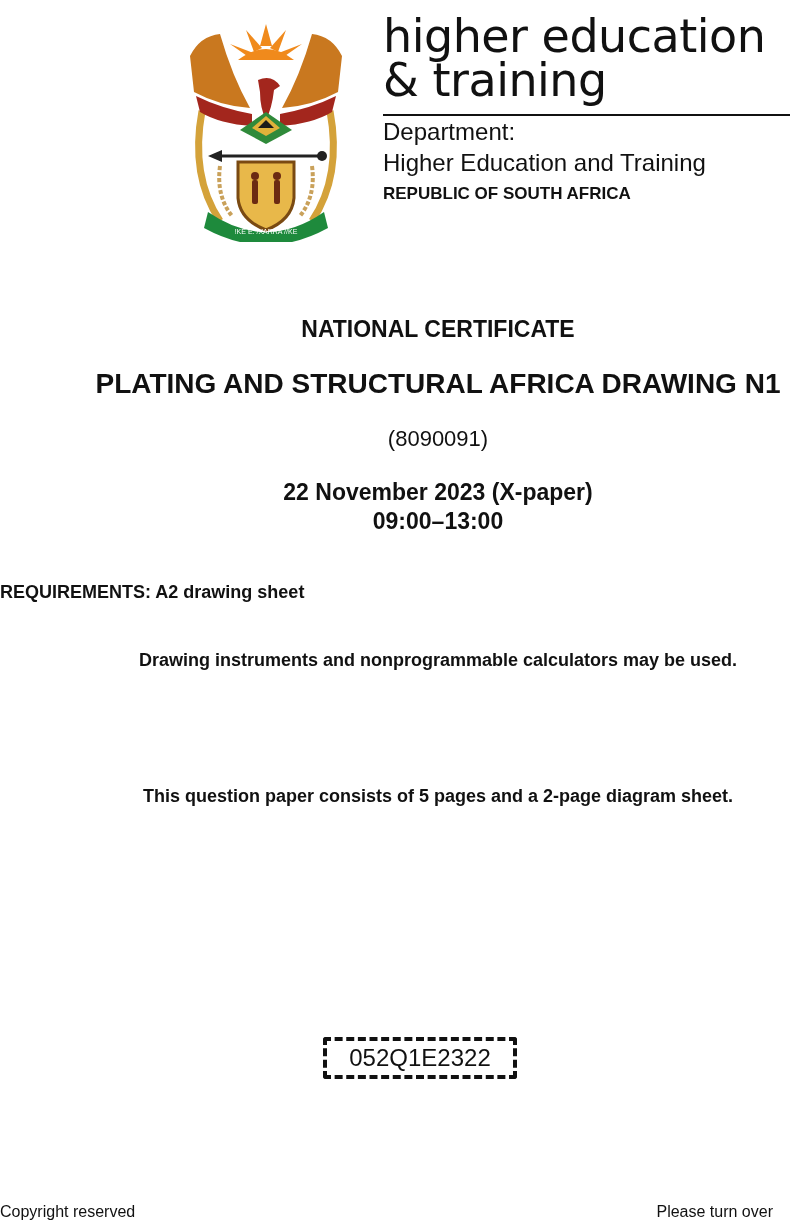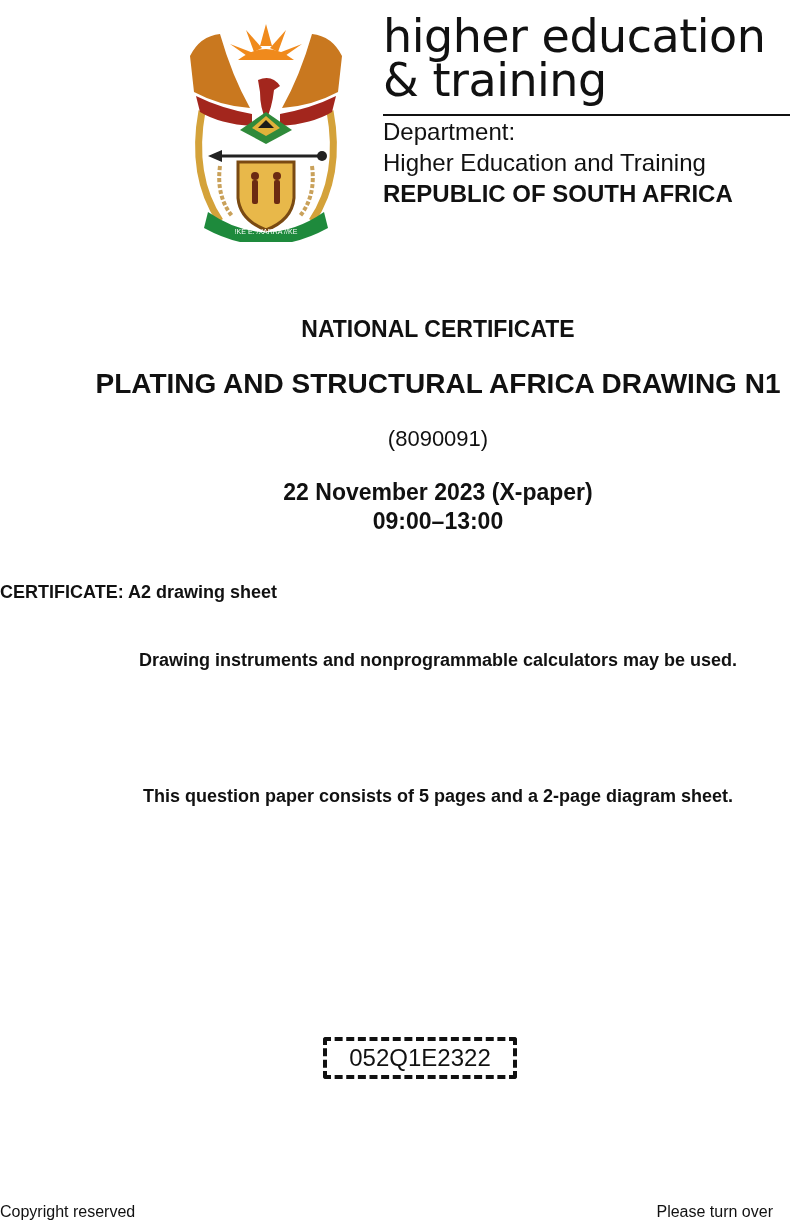--- a/index.html
+++ b/index.html
@@ -9,21 +9,21 @@
     }
     .header { position: absolute; left: 0; top: 0; width: 800px; height: 250px; }
     .crest { position: absolute; left: 180px; top: 16px; width: 172px; height: 226px; }
     .brand { position: absolute; left: 383px; top: 14px; width: 410px; }
     .brand-big {
       font-family: "DejaVu Sans", sans-serif; font-size: 46px; line-height: 44px;
       color: #111; letter-spacing: -0.5px; white-space: nowrap;
     }
     .brand-rule { height: 2px; background: #111; margin-top: 12px; width: 407px; }
     .brand-dept { font-size: 24px; line-height: 31px; color: #111; margin-top: 8px; white-space: nowrap; }
-    .brand-dept.bold { font-weight: bold; font-size: 24px; }
+    .brand-dept.bold { font-weight: bold; font-size: 17px; }
     .center { position: absolute; left: 0; width: 800px; text-align: center; white-space: nowrap; padding-left: 38px; }
     .nc { top: 316px; font-size: 23px; font-weight: bold; }
     .subject { top: 368px; font-size: 28px; font-weight: bold; }
     .code { top: 426px; font-size: 22px; }
     .date { top: 478px; font-size: 23px; font-weight: bold; line-height: 29px; }
     .req { position: absolute; left: 0; top: 582px; font-size: 18px; font-weight: bold; white-space: nowrap; }
     .instr { top: 650px; font-size: 18px; font-weight: bold; text-align: center; }
     .consist { top: 786px; font-size: 18px; font-weight: bold; }
     .barcode-box {
       position: absolute; left: 323px; top: 1037px; width: 194px; height: 42px;
@@ -93,21 +93,21 @@
 </div>
 
 <div class="center nc">NATIONAL CERTIFICATE</div>
 <div class="center subject">PLATING AND STRUCTURAL AFRICA DRAWING N1</div>
 <div class="center code">(8090091)</div>
 <div class="center date">
   <div>22 November 2023 (X-paper)</div>
   <div>09:00–13:00</div>
 </div>
 
-<div class="req">CERTIFICATE: A2 drawing sheet</div>
+<div class="req">REQUIREMENTS: A2 drawing sheet</div>
 <div class="center instr">Drawing instruments and nonprogrammable calculators may be used.</div>
 <div class="center consist">This question paper consists of 5 pages and a 2-page diagram sheet.</div>
 
 <div class="barcode-box">
   <span>052Q1E2322</span>
 </div>
 
 <div class="footer-left">Copyright reserved</div>
 <div class="footer-right">Please turn over</div>
 

